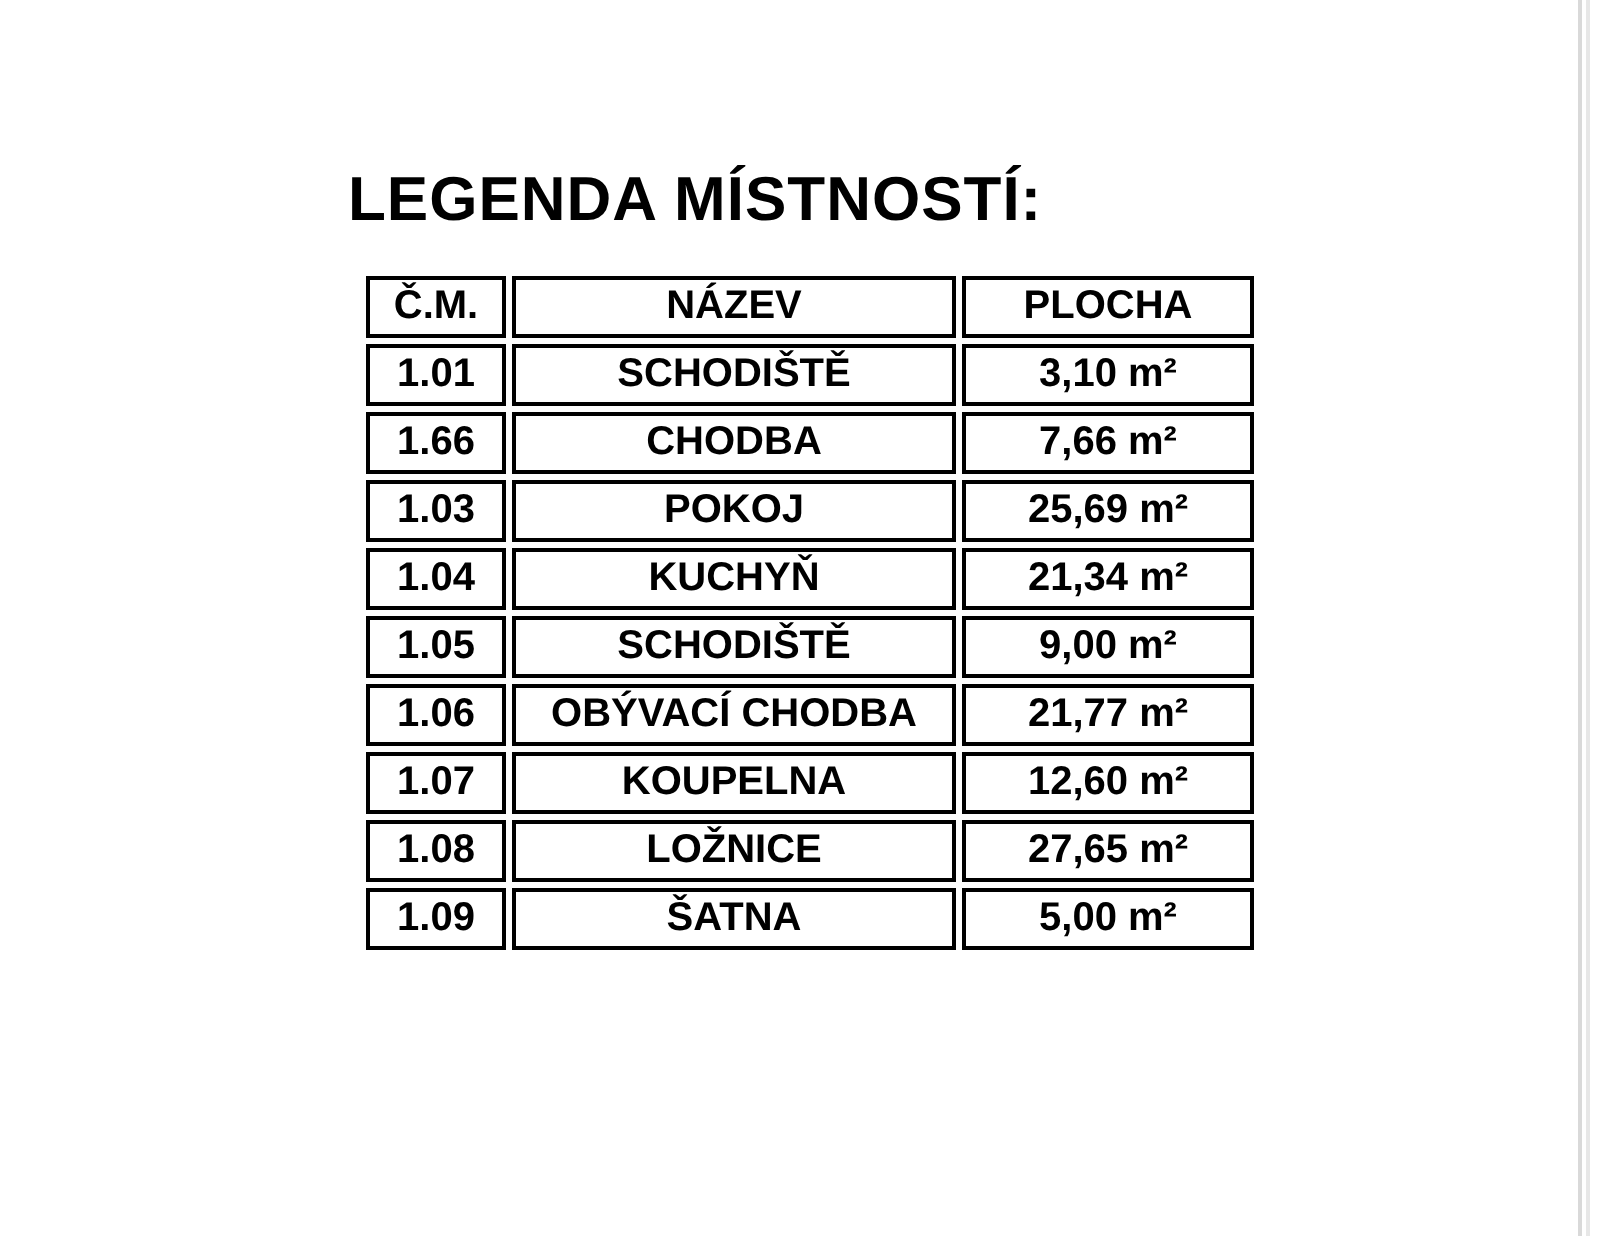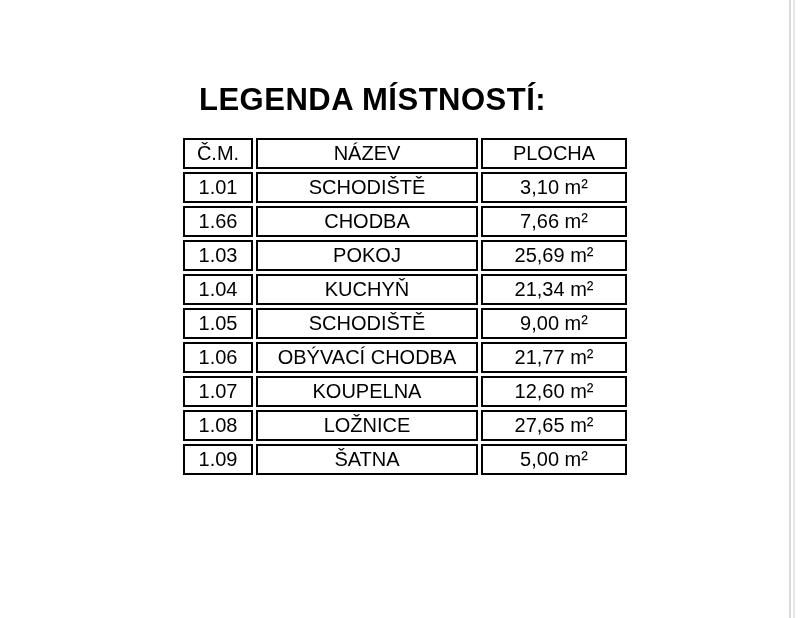--- a/index.html
+++ b/index.html
@@ -10,21 +10,21 @@
     width: 801px;
     height: 618px;
     background: #ffffff;
     position: relative;
     overflow: hidden;
     font-family: "Liberation Sans", sans-serif;
     color: #000000;
   }
   .doc-title {
     position: absolute;
-    left: 199px;
+    left: 174px;
     top: 82px;
     font-size: 31px;
     font-weight: bold;
     letter-spacing: 0.5px;
     white-space: nowrap;
     color: #000000;
   }
   table.legend-table {
     position: absolute;
     left: 180px;
@@ -33,21 +33,21 @@
     border-spacing: 3px;
     table-layout: fixed;
   }
   table.legend-table td,
   table.legend-table th {
     border: 2px solid #000000;
     background: #ffffff;
     text-align: center;
     vertical-align: middle;
     font-size: 20px;
-    font-weight: normal;
+    font-weight: bold;
     height: 27px;
     padding: 0;
     white-space: nowrap;
     overflow: hidden;
   }
   .col-num   { width: 70px; }
   .col-name  { width: 222px; }
   .col-area  { width: 146px; }
   .page-edge-line {
     position: absolute;

